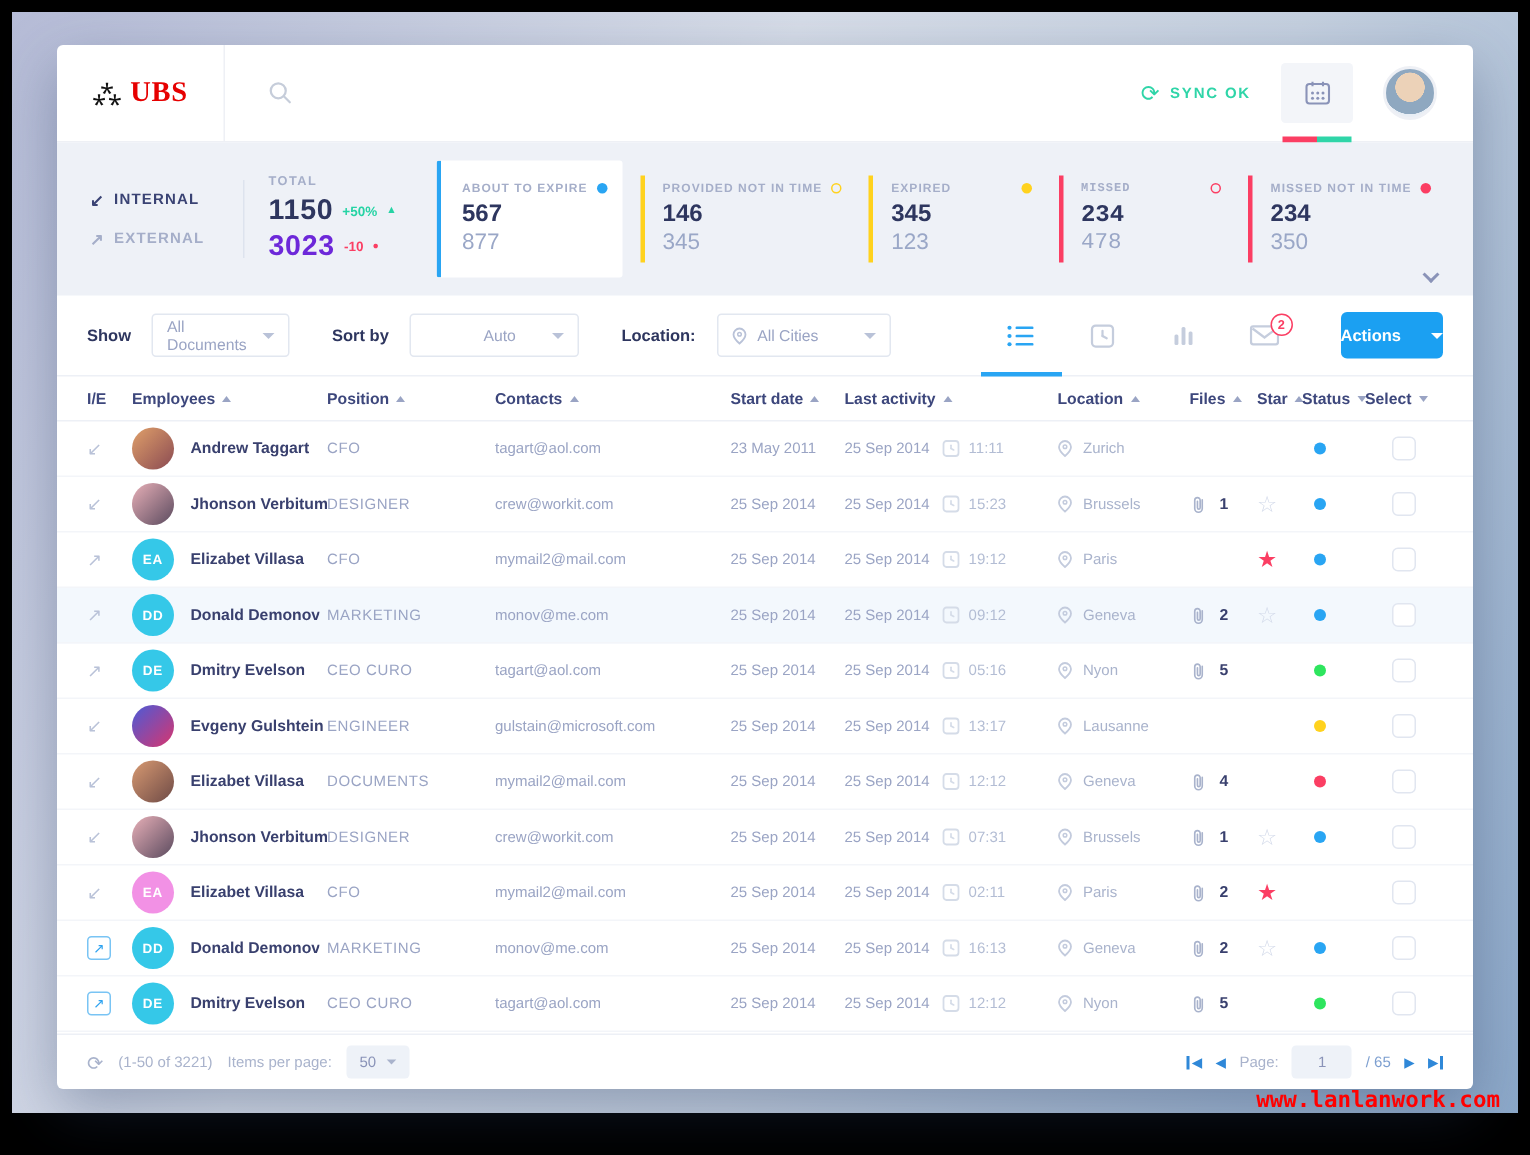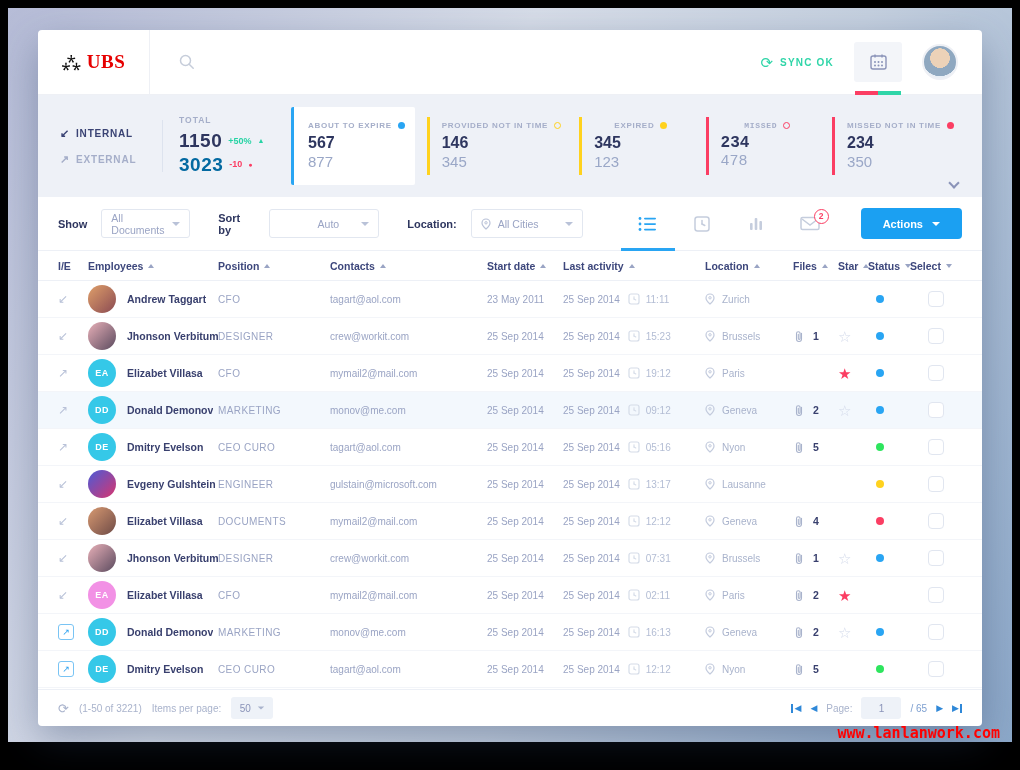--- a/index.html
+++ b/index.html
@@ -33,29 +33,29 @@
   .io-block { display:flex; flex-direction:column; gap:13px; min-width:86px; }
   .io-row { font-size:10px; font-weight:bold; letter-spacing:.8px; display:flex; gap:6px; align-items:center; }
   .io-row.internal { color:#3a4374; }
   .io-row.external { color:#a5aec9; }
   .io-arrow { font-size:11px; }
   .vdiv { width:1px; height:52px; background:#dde3ee; }
   .total-block { min-width:96px; }
   .total-label { font-size:8.5px; font-weight:bold; letter-spacing:1px; color:#a5aec9; margin-bottom:4px; }
   .total-row { display:flex; align-items:center; gap:6px; line-height:1.25; }
   .tv-main { font-size:19px; font-weight:bold; color:#2e365f; letter-spacing:.5px; }
-  .tv-sub { font-size:19px; font-weight:bold; color:#0369a1; letter-spacing:.5px; }
+  .tv-sub { font-size:19px; font-weight:bold; color:#6d28d9; letter-spacing:.5px; }
   .delta-up { font-size:9px; font-weight:bold; color:#25d3a4; }
   .delta-down { font-size:9px; font-weight:bold; color:#fb3e63; }
   .delta-glyph-up { font-size:7px; color:#25d3a4; }
   .delta-glyph-down { font-size:7px; color:#fb3e63; }
   .cards { display:flex; flex:1; gap:12px; align-items:center; }
   .scard { flex:1; border-left:3px solid; padding:4px 6px 4px 12px; }
   .scard.selected { background:#fff; padding:14px 10px 14px 14px; border-radius:2px; }
-  .scard-top { display:flex; align-items:center; justify-content:center; margin-bottom:3px; }
+  .scard-top { display:flex; align-items:center; justify-content:space-between; margin-bottom:3px; }
   .scard-label { font-size:8px; font-weight:bold; letter-spacing:.7px; color:#a5aec9; white-space:nowrap; }
   .scard-dot { width:7px; height:7px; border-radius:50%; margin-left:6px; flex:0 0 auto; }
   .scard-val { font-size:16px; font-weight:bold; color:#2e365f; line-height:1.3; }
   .scard-sec { font-size:15px; color:#9aa7c7; line-height:1.2; }
   .stats-chevron { position:absolute; right:24px; bottom:10px; width:8px; height:8px;
     border-right:2px solid #8a93b8; border-bottom:2px solid #8a93b8; transform:rotate(45deg); }
 
   
   .filterbar { height:54px; display:flex; align-items:center; padding:0 20px; border-bottom:1px solid #edf0f6; gap:10px; flex:0 0 auto; }
   .flabel { font-size:11px; font-weight:bold; color:#2e365f; margin-right:4px; }
@@ -64,21 +64,21 @@
   .fselect .grow { flex:1; }
   .caret { width:0; height:0; border-left:4px solid transparent; border-right:4px solid transparent; border-top:4px solid #b9c2d8; }
   .spacer { flex:1; }
   .tabs { display:flex; height:54px; align-items:stretch; margin-right:14px; }
   .tab { width:54px; display:flex; align-items:center; justify-content:center; position:relative; }
   .tab svg { display:block; }
   .tab.active::after { content:""; position:absolute; left:0; right:0; bottom:0; height:3px; background:#29a5f3; }
   .mailbadge { position:absolute; top:12px; right:8px; width:15px; height:15px; background:#fff; border:1.5px solid #fb3e63;
     border-radius:50%; color:#fb3e63; font-size:8.5px; font-weight:bold; display:flex; align-items:center; justify-content:center; }
   .actions-btn { height:31px; background:#1ba0f2; border:none; border-radius:4px; color:#fff; font-weight:bold;
-    font-size:11px; padding:0 22px; display:flex; align-items:center; gap:9px; font-family:inherit; }
+    font-size:11px; padding:0 0; display:flex; align-items:center; gap:20px; font-family:inherit; }
   .actions-btn .caret { border-top-color:#fff; }
 
   
   .grid { display:grid; grid-template-columns:30px 130px 112px 157px 76px 142px 88px 45px 30px 42px 1fr;
     align-items:center; padding:0 20px; }
   .thead { height:30px; border-bottom:1px solid #edf0f6; flex:0 0 auto; }
   .hcell { display:flex; align-items:center; gap:5px; font-size:10.5px; font-weight:bold; color:#3d477c; }
   .sort-arr { width:0; height:0; border-left:3.5px solid transparent; border-right:3.5px solid transparent; }
   .sort-arr.up { border-bottom:4px solid #9aa4c4; }
   .sort-arr.down { border-top:4px solid #9aa4c4; }

